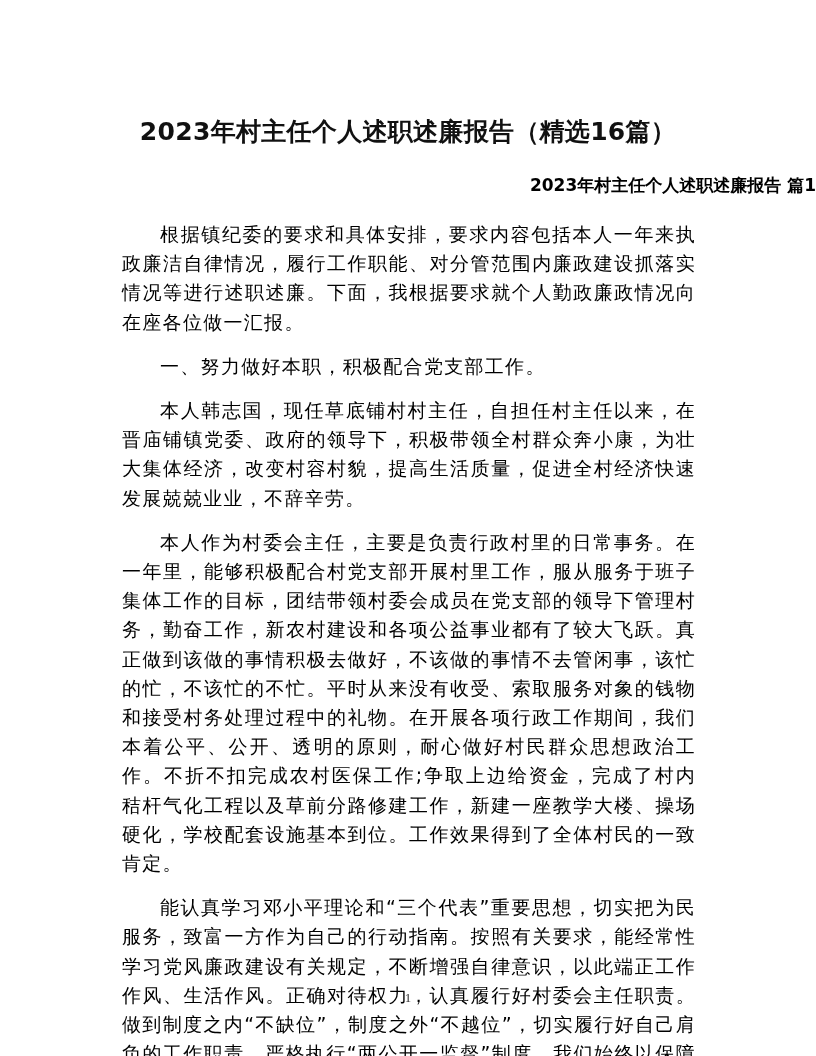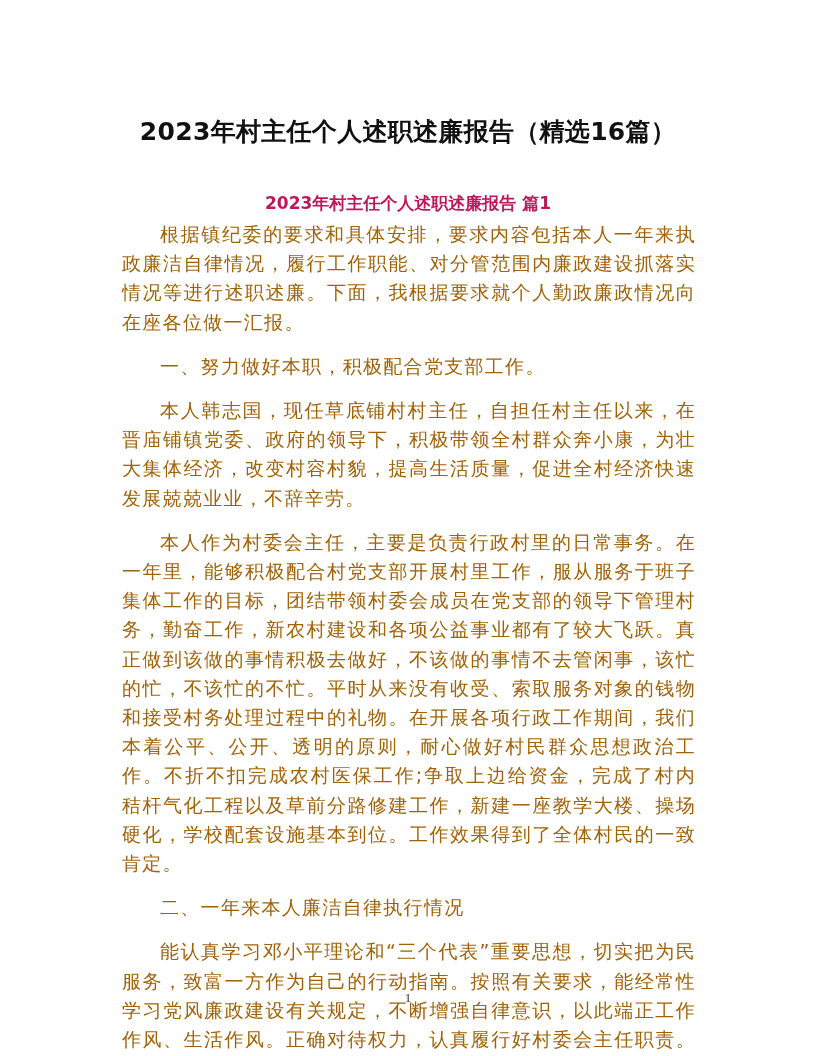--- a/index.html
+++ b/index.html
@@ -31,47 +31,47 @@
       font-family: "DejaVu Sans", "Liberation Sans", sans-serif;
       font-weight: bold;
       font-size: 25px;
       line-height: 40px;
       margin: 0;
       color: #111;
       letter-spacing: 0.3px;
     }
     .section-title {
       position: absolute;
-      top: 188px;
+      top: 170px;
       left: 0;
       width: 816px;
-      text-align: center;
+      text-align: right;
       font-family: "DejaVu Sans", "Liberation Sans", sans-serif;
       font-weight: bold;
       font-size: 17px;
       line-height: 30px;
       margin: 0;
-      color: #be185d;
+      color: #000000;
     }
     .body {
       position: absolute;
       top: 220px;
       left: 122px;
       width: 574px;
     }
     .para {
       margin: 0 0 15px 0;
       font-size: 19px;
       line-height: 29.2px;
       text-indent: 2em;
       text-align: justify;
       letter-spacing: 1.3px;
       font-family: "DejaVu Sans", "Liberation Sans", sans-serif;
       font-weight: normal;
-      color: #a16207;
+      color: #000000;
     }
     .para.heading {
       margin-bottom: 15px;
     }
     .page-number {
       position: absolute;
       top: 990px;
       left: 0;
       width: 816px;
       text-align: center;
@@ -85,18 +85,17 @@
 
 <div class="page">
   <h1 class="doc-title">2023年村主任个人述职述廉报告（精选16篇）</h1>
   <h2 class="section-title">2023年村主任个人述职述廉报告 篇1</h2>
 
   <div class="body">
     <p class="para">根据镇纪委的要求和具体安排，要求内容包括本人一年来执政廉洁自律情况，履行工作职能、对分管范围内廉政建设抓落实情况等进行述职述廉。下面，我根据要求就个人勤政廉政情况向在座各位做一汇报。</p>
     <p class="para heading">一、努力做好本职，积极配合党支部工作。</p>
     <p class="para">本人韩志国，现任草底铺村村主任，自担任村主任以来，在晋庙铺镇党委、政府的领导下，积极带领全村群众奔小康，为壮大集体经济，改变村容村貌，提高生活质量，促进全村经济快速发展兢兢业业，不辞辛劳。</p>
     <p class="para">本人作为村委会主任，主要是负责行政村里的日常事务。在一年里，能够积极配合村党支部开展村里工作，服从服务于班子集体工作的目标，团结带领村委会成员在党支部的领导下管理村务，勤奋工作，新农村建设和各项公益事业都有了较大飞跃。真正做到该做的事情积极去做好，不该做的事情不去管闲事，该忙的忙，不该忙的不忙。平时从来没有收受、索取服务对象的钱物和接受村务处理过程中的礼物。在开展各项行政工作期间，我们本着公平、公开、透明的原则，耐心做好村民群众思想政治工作。不折不扣完成农村医保工作;争取上边给资金，完成了村内秸杆气化工程以及草前分路修建工作，新建一座教学大楼、操场硬化，学校配套设施基本到位。工作效果得到了全体村民的一致肯定。</p>
-    <p class="para heading">二、一年来本人廉洁自律执行情况</p>
     <p class="para">能认真学习邓小平理论和“三个代表”重要思想，切实把为民服务，致富一方作为自己的行动指南。按照有关要求，能经常性学习党风廉政建设有关规定，不断增强自律意识，以此端正工作作风、生活作风。正确对待权力，认真履行好村委会主任职责。做到制度之内“不缺位”，制度之外“不越位”，切实履行好自己肩负的工作职责。严格执行“两公开一监督”制度。我们始终以保障村民的利益为目标，按照财务公开、政务公开的制度，按时向村民公布财务、政务动作情况，接受党员群众的监督。村里有重大事项也不是由我</p>
   </div>
 
   <div class="page-number">1</div>
 </div>
 
 </body></html>

